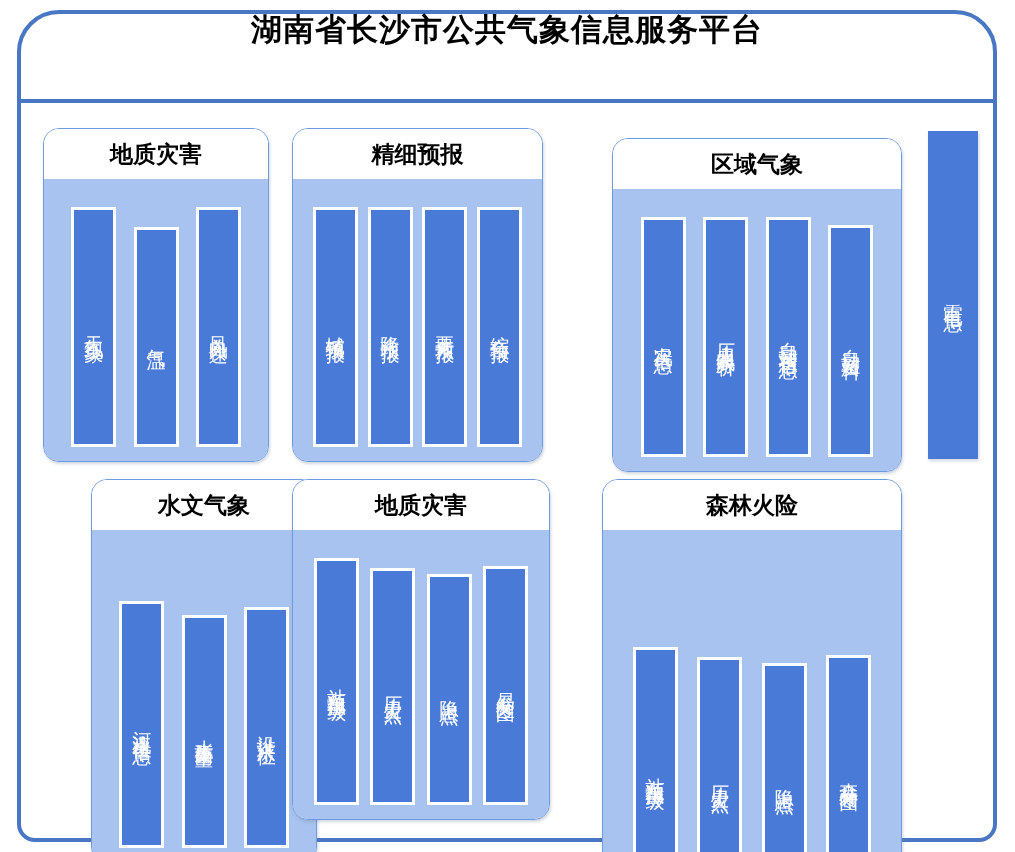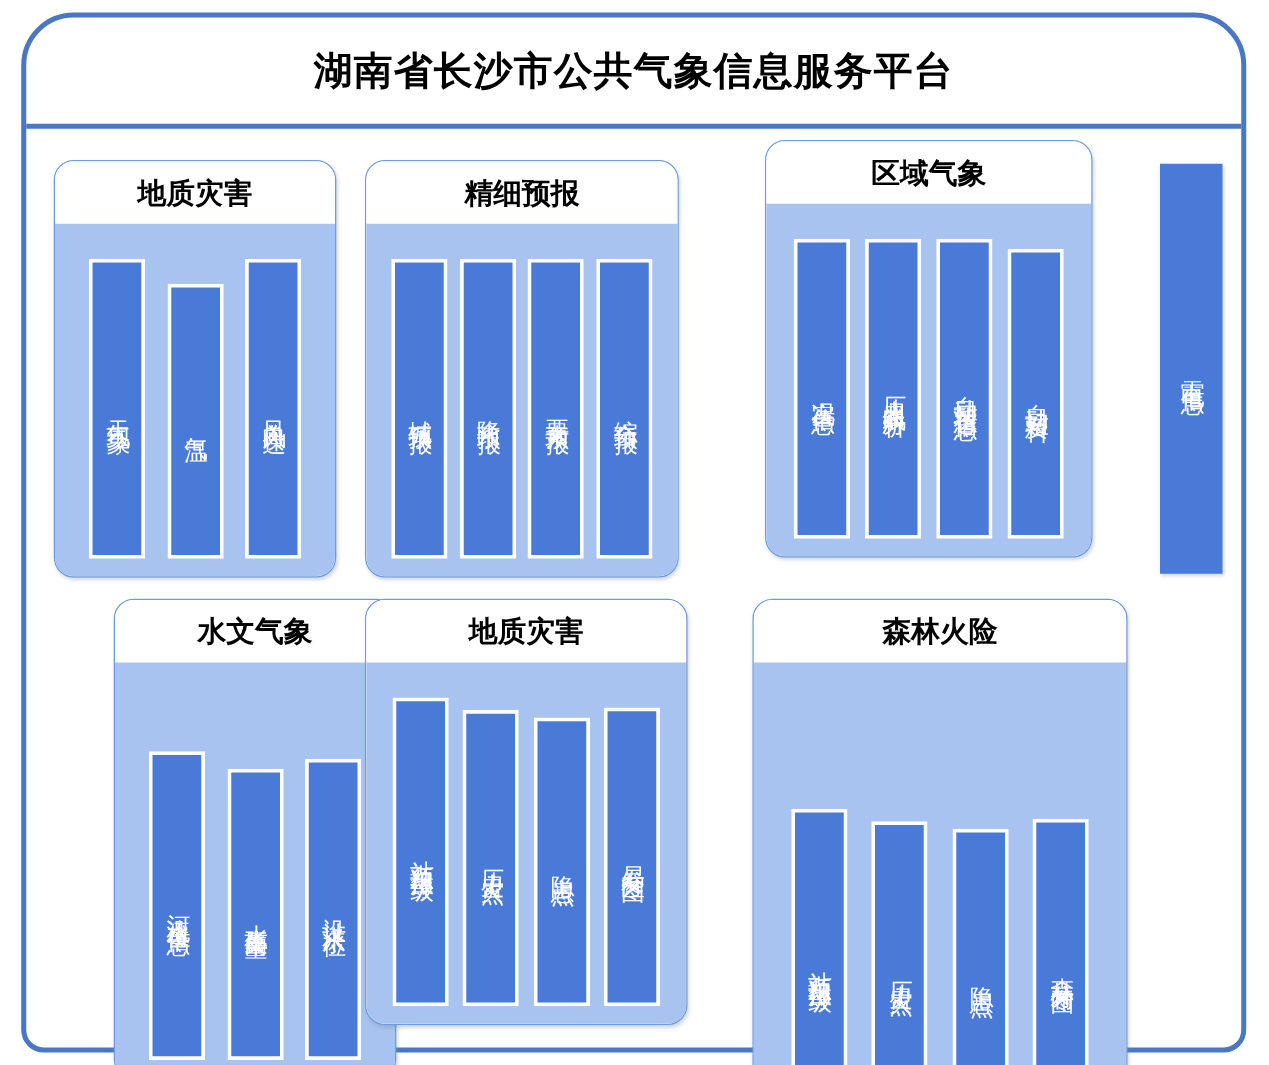--- a/index.html
+++ b/index.html
@@ -36,21 +36,21 @@
 
   .header-band {
     position: absolute;
     left: 0;
     top: 0;
     right: 0;
     height: 89px;
     box-sizing: border-box;
     border-bottom: 4px solid #4a77c4;
     display: flex;
-    align-items: center;
+    align-items: flex-start;
     justify-content: center;
   }
 
   .app-title {
     font-size: 31px;
     font-weight: bold;
     color: #000000;
     letter-spacing: 1px;
     line-height: 1;
     white-space: nowrap;
@@ -161,21 +161,21 @@
     </div>
     <div class="panel" style="left: 292px; top: 128px; width: 251px; height: 334px;">
       <div class="panel-title">精细预报</div>
       <div class="panel-body">
         <div class="vbar" style="width: 45px; height: 240px;">城镇预报</div>
         <div class="vbar" style="width: 45px; height: 240px;">降水预报</div>
         <div class="vbar" style="width: 45px; height: 240px;">要素预报</div>
         <div class="vbar" style="width: 45px; height: 240px;">综合预报</div>
       </div>
     </div>
-    <div class="panel" style="left: 612px; top: 112px; width: 262px; height: 334px;">
+    <div class="panel" style="left: 612px; top: 138px; width: 290px; height: 334px;">
       <div class="panel-title">区域气象</div>
       <div class="panel-body">
         <div class="vbar" style="width: 45px; height: 240px;">实况信息</div>
         <div class="vbar" style="width: 45px; height: 240px;">历史曲线分析</div>
         <div class="vbar" style="width: 45px; height: 240px;">自动站状态信息</div>
         <div class="vbar" style="width: 45px; height: 232px;">自动站资料</div>
       </div>
     </div>
     <div class="panel" style="left: 43px; top: 479px; width: 226px; height: 384px; margin-left: 48px;">
       <div class="panel-title">水文气象</div>

